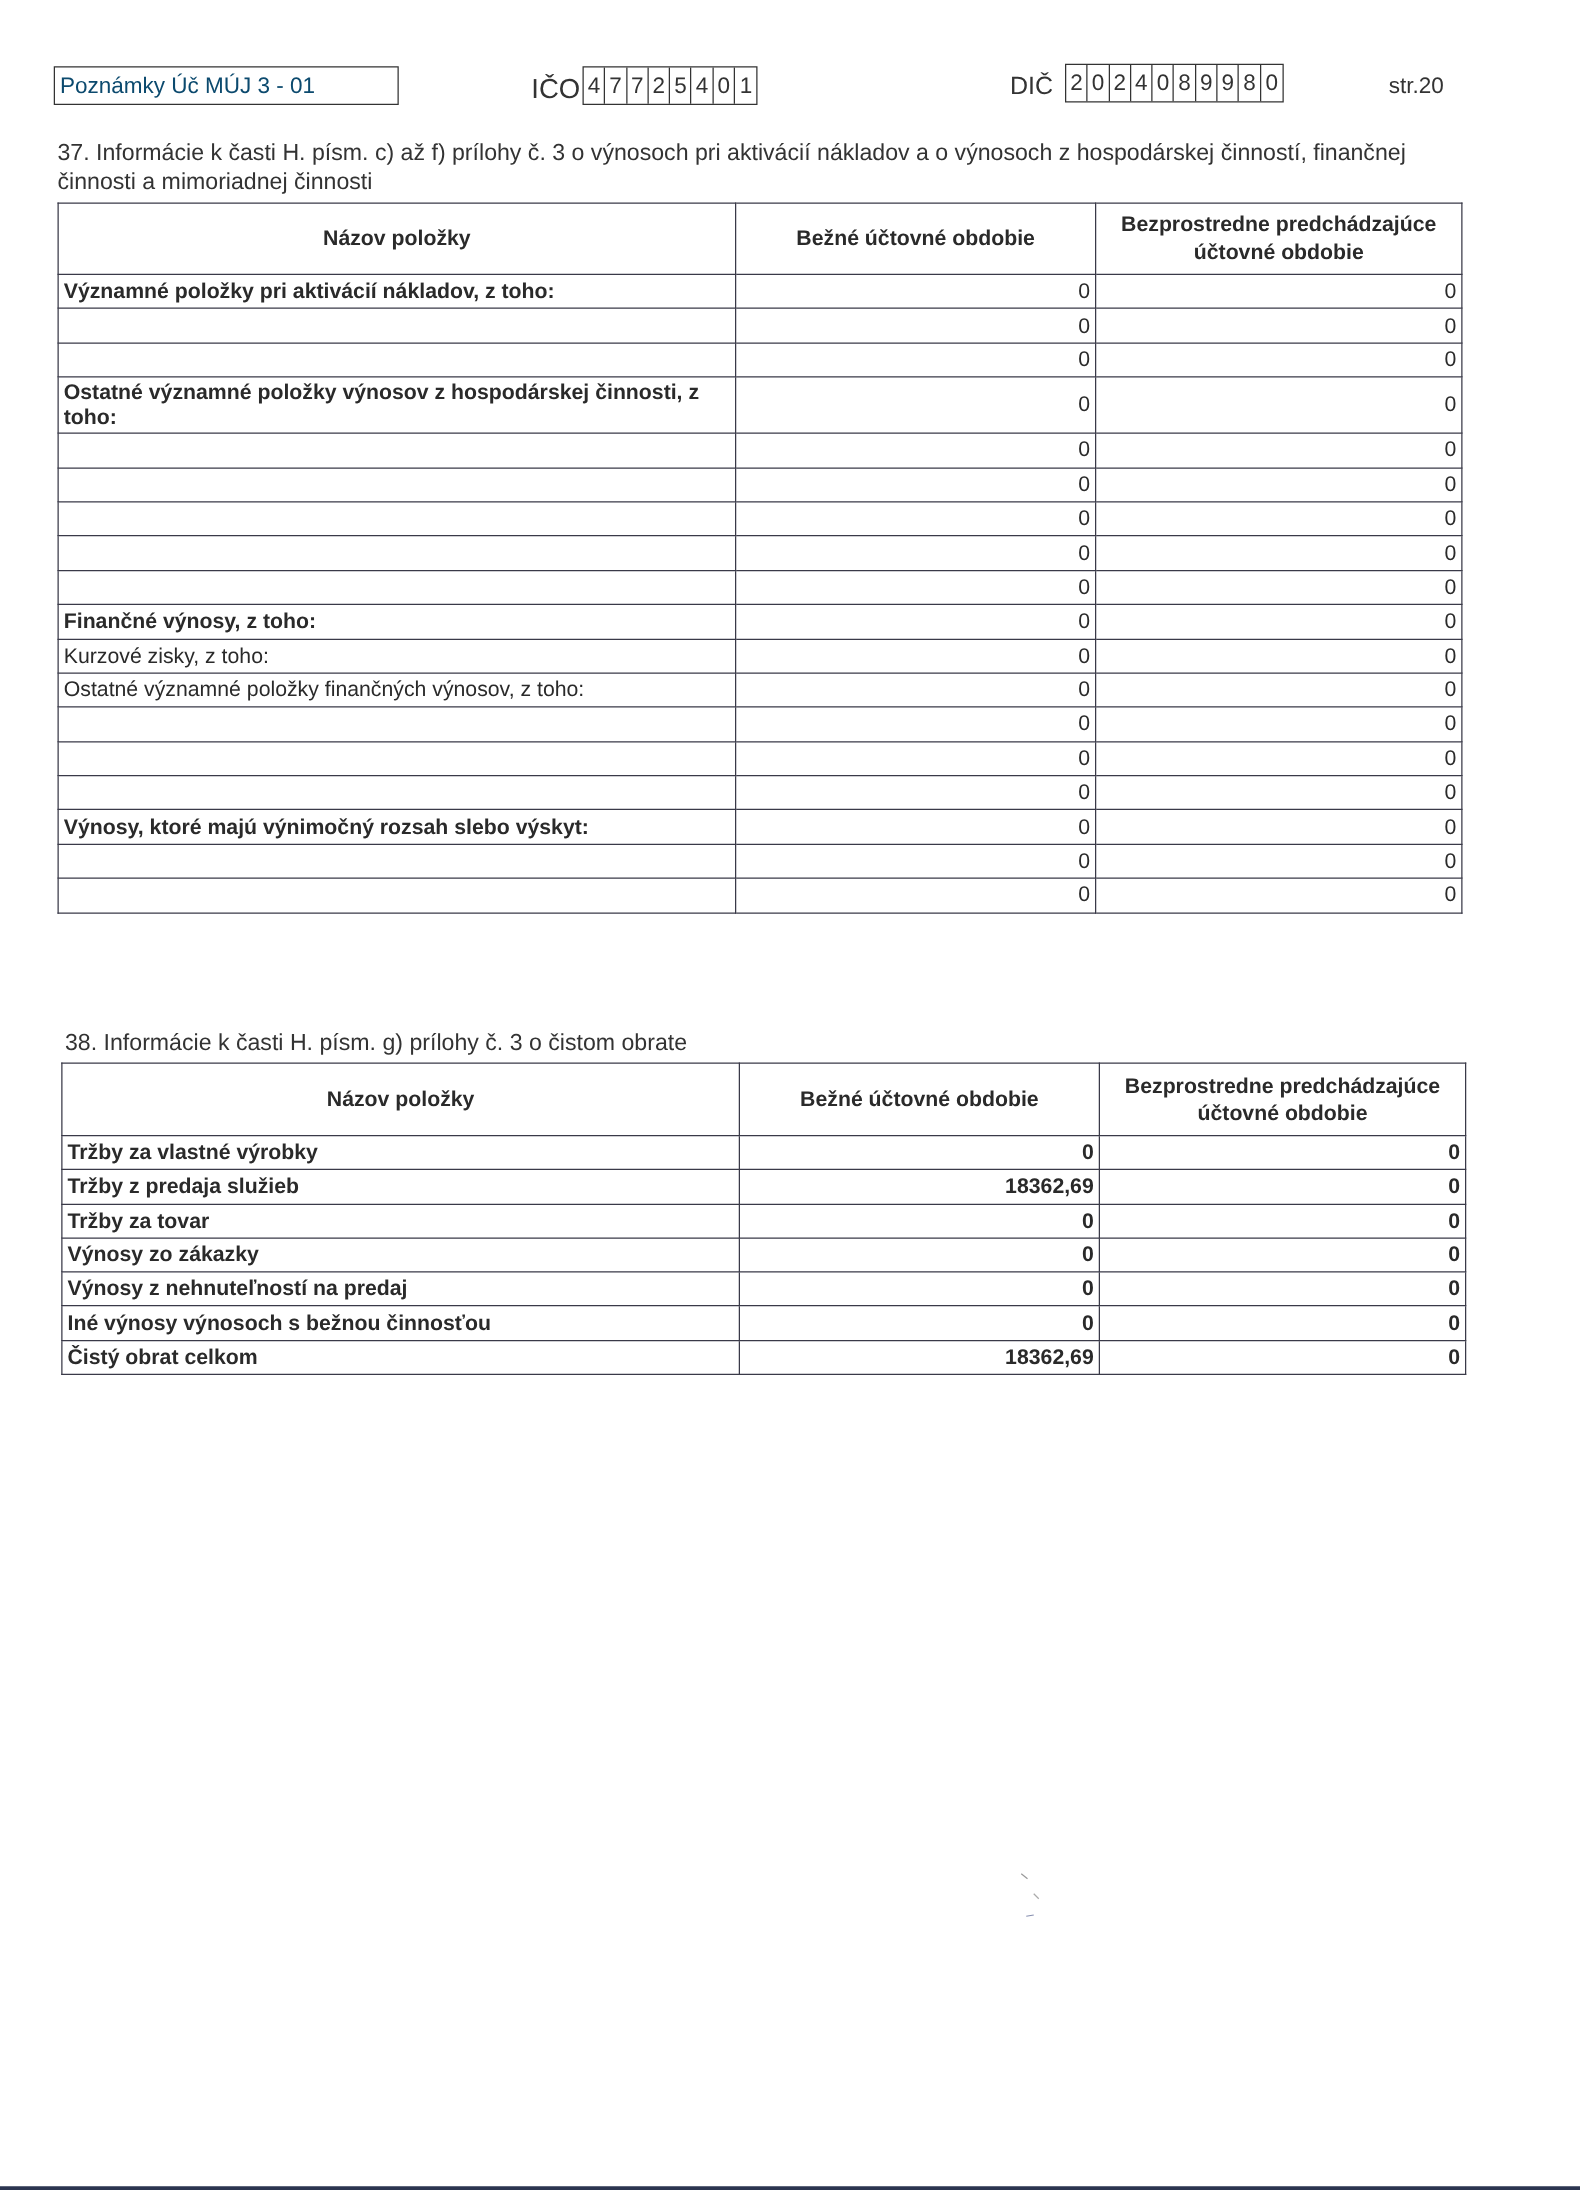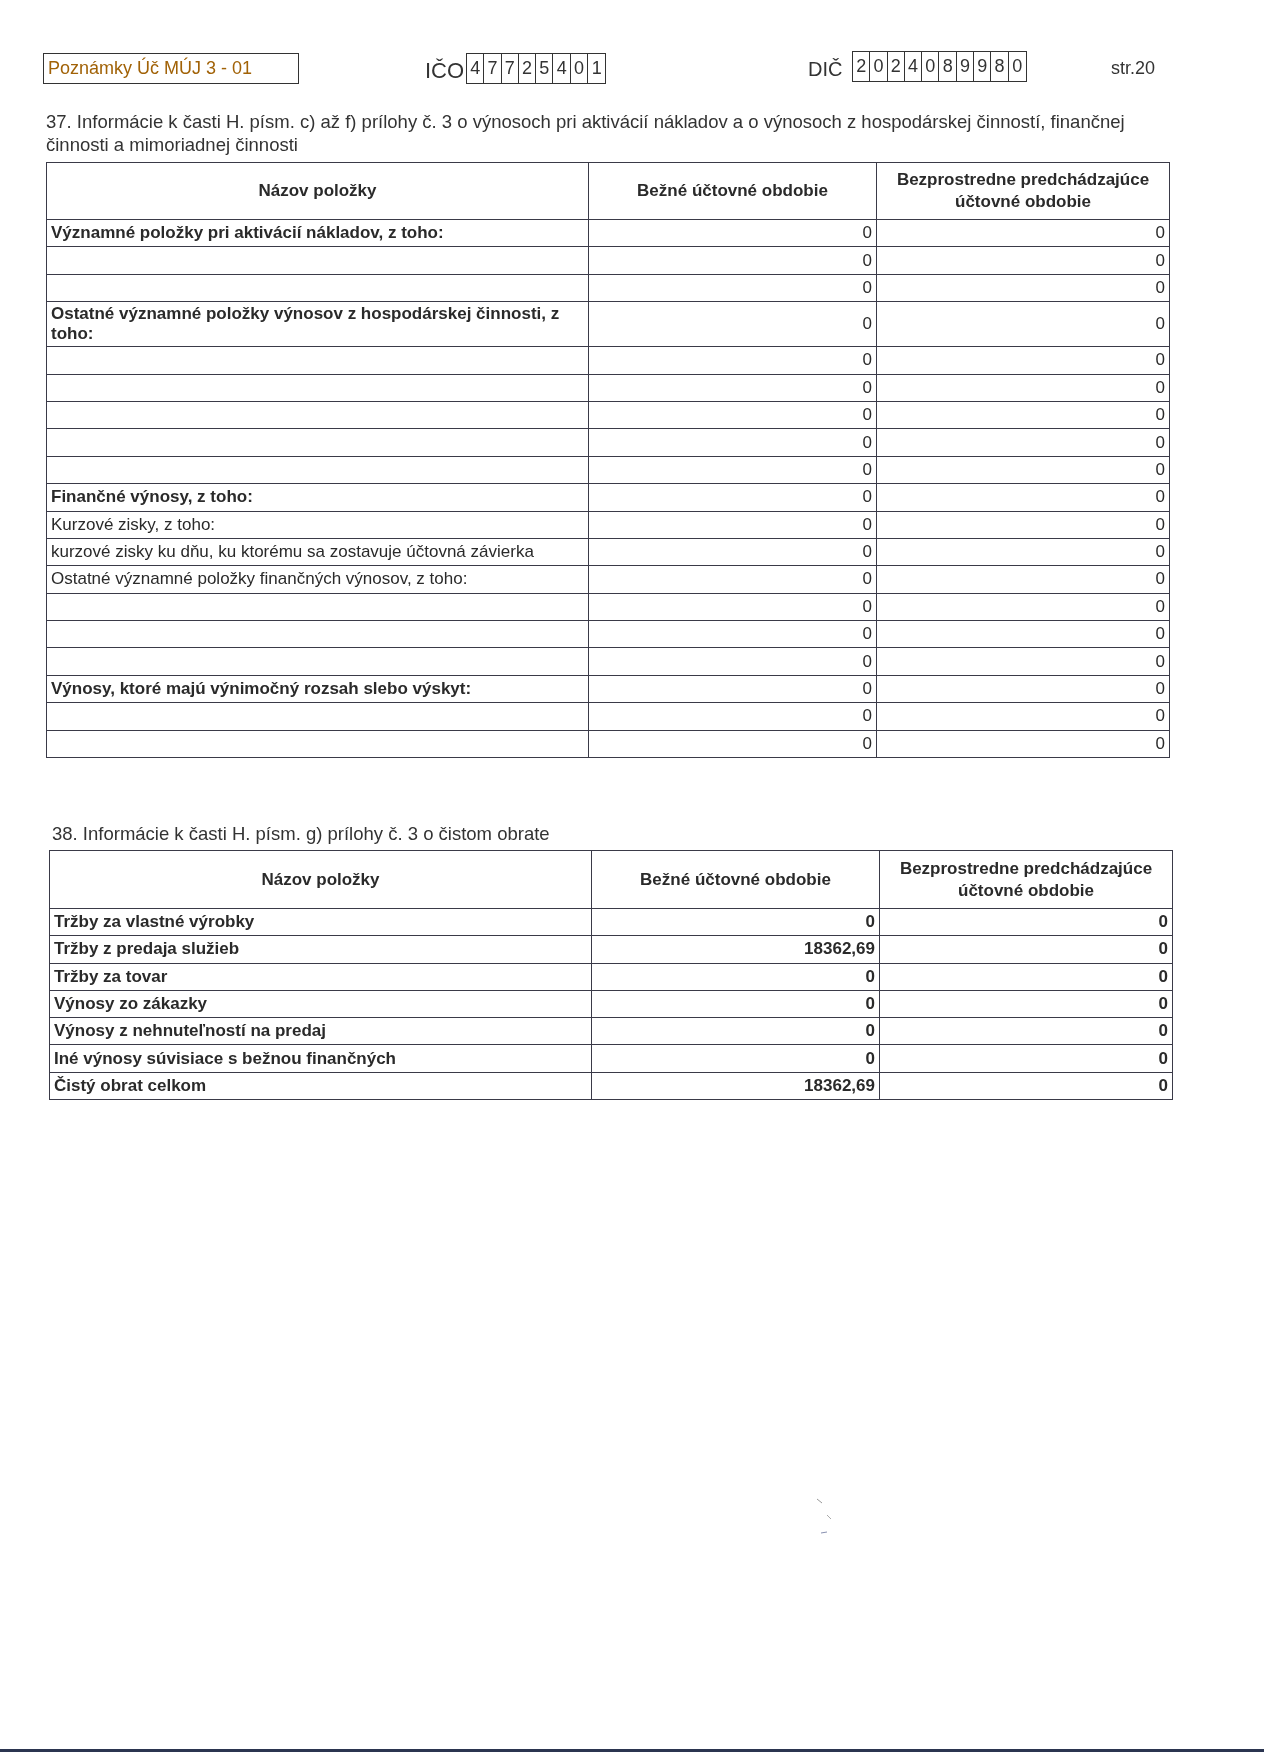--- a/index.html
+++ b/index.html
@@ -1,23 +1,23 @@
 <!DOCTYPE html>
 <html><head>
 <meta charset="utf-8">
 <style>
   html, body { margin: 0; padding: 0; background: #ffffff; }
   body {
     width: 1264px; height: 1752px; position: relative; overflow: hidden;
     font-family: "Liberation Sans", sans-serif; color: #222;
   }
   .hdr-box {
-    position: absolute; left: 43px; top: 53px; width: 256px; height: 31px;
+    position: absolute; left: 43px; top: 53px; width: 276px; height: 31px;
     border: 1.5px solid #333; box-sizing: border-box;
-    font-size: 18px; line-height: 28px; padding-left: 4px; color: #a16207;
+    font-size: 18px; line-height: 28px; padding-left: 4px; color: #0c4a6e;
   }
   .ico-label { position: absolute; left: 425px; top: 58px; font-size: 22px; color: #333; }
   .dic-label { position: absolute; left: 808px; top: 58px; font-size: 20px; color: #333; }
   .digits { position: absolute; display: flex; border: 1.5px solid #333; height: 31px; box-sizing: border-box; }
   .digits span {
     width: 17.3px; text-align: center; font-size: 18px; line-height: 28px;
     border-right: 1px solid #333; box-sizing: border-box; color: #333;
   }
   .digits span:last-child { border-right: none; }
   .ico-digits { left: 466px; top: 53px; }
@@ -151,25 +151,20 @@
         <td class="bold">Finančné výnosy, z toho:</td>
         <td class="num">0</td>
         <td class="num">0</td>
       </tr>
       <tr class="r">
         <td>Kurzové zisky, z toho:</td>
         <td class="num">0</td>
         <td class="num">0</td>
       </tr>
       <tr class="r">
-        <td>kurzové zisky ku dňu, ku ktorému sa zostavuje účtovná závierka</td>
-        <td class="num">0</td>
-        <td class="num">0</td>
-      </tr>
-      <tr class="r">
         <td>Ostatné významné položky finančných výnosov, z toho:</td>
         <td class="num">0</td>
         <td class="num">0</td>
       </tr>
       <tr class="r">
         <td></td>
         <td class="num">0</td>
         <td class="num">0</td>
       </tr>
       <tr class="r">
@@ -235,21 +230,21 @@
         <td>Výnosy zo zákazky</td>
         <td class="num">0</td>
         <td class="num">0</td>
       </tr>
       <tr class="r">
         <td>Výnosy z nehnuteľností na predaj</td>
         <td class="num">0</td>
         <td class="num">0</td>
       </tr>
       <tr class="r">
-        <td>Iné výnosy súvisiace s bežnou finančných</td>
+        <td>Iné výnosy výnosoch s bežnou činnosťou</td>
         <td class="num">0</td>
         <td class="num">0</td>
       </tr>
       <tr class="r">
         <td class="bold">Čistý obrat celkom</td>
         <td class="num">18362,69</td>
         <td class="num">0</td>
       </tr>
     </tbody>
 </table>

